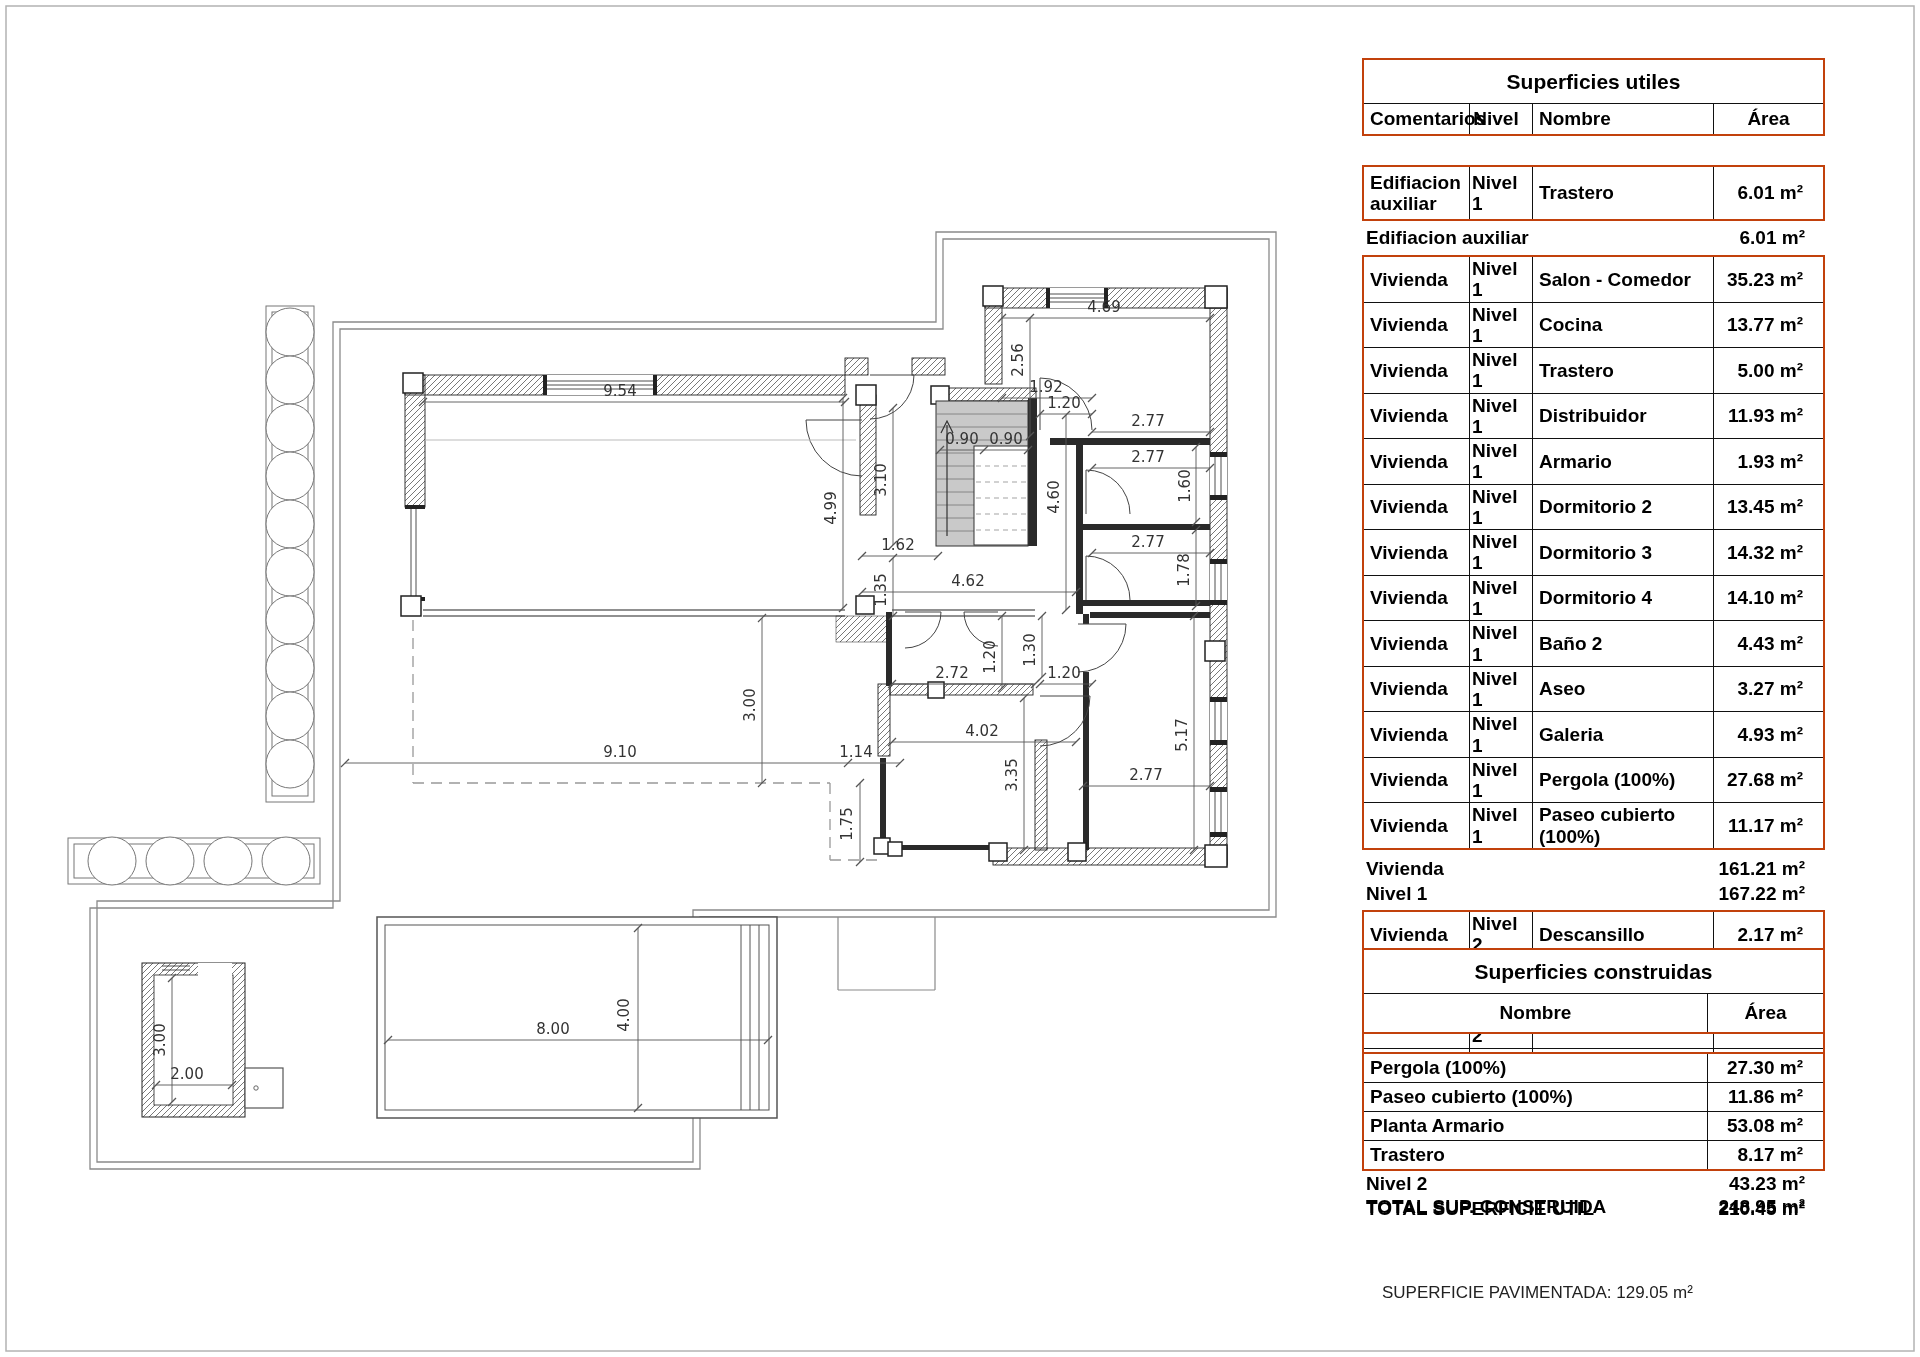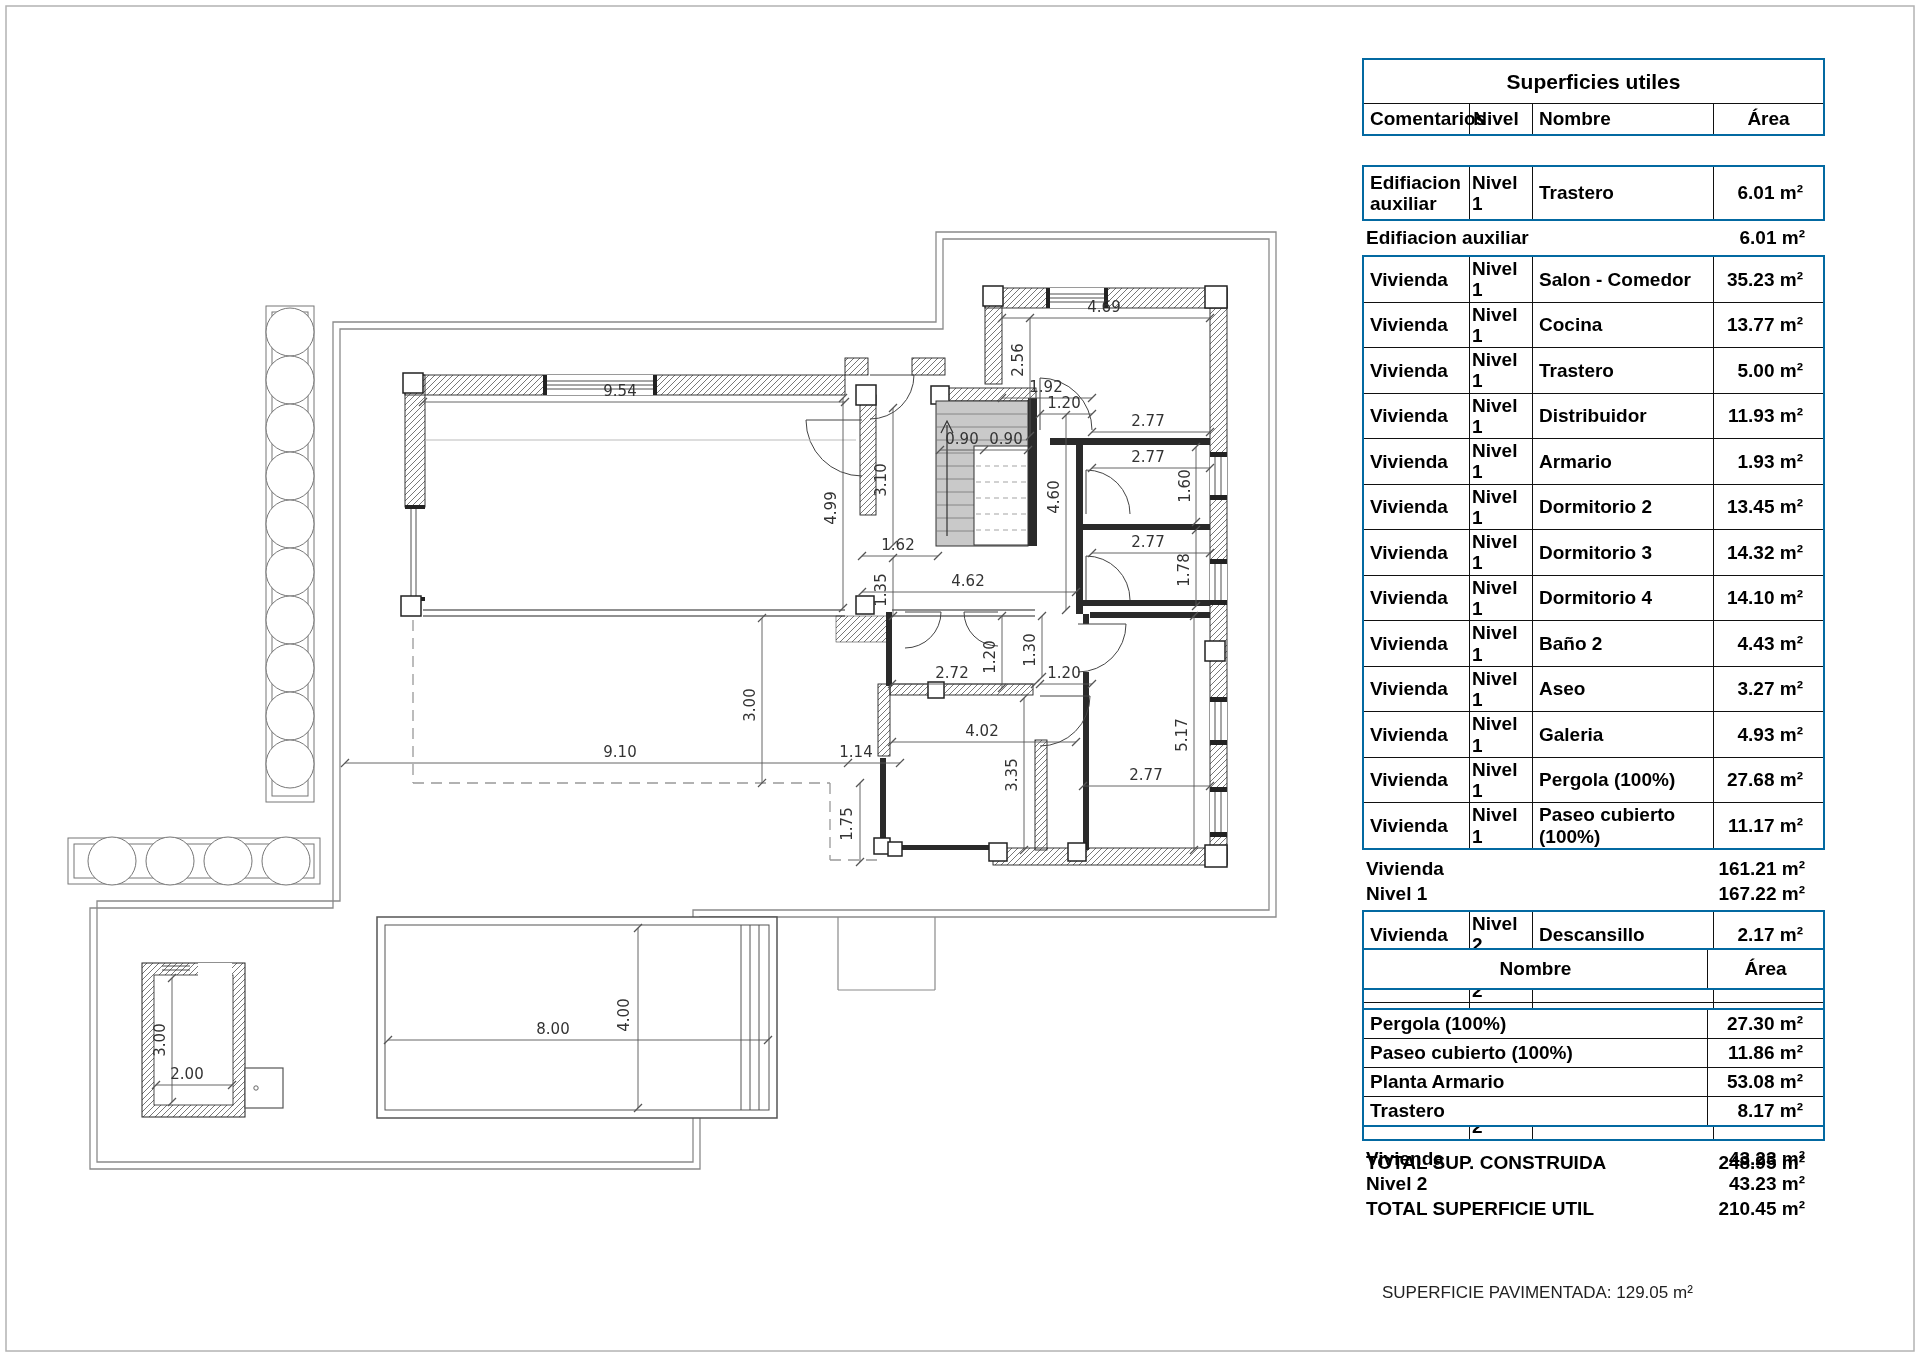--- a/index.html
+++ b/index.html
@@ -2,21 +2,21 @@
 <html><head>
 <meta charset="utf-8">
 <style>
   html,body{margin:0;padding:0;background:#e8e8e8;}
   #sheet{position:relative;width:1920px;height:1357px;background:#ffffff;overflow:hidden;
          font-family:"Liberation Sans",sans-serif;}
   svg text{font-family:"DejaVu Sans",sans-serif;}
   .tblwrap{position:absolute;width:463px;color:#000;}
   #t1{left:1362px;top:58px;}
   #t2{left:1362px;top:948px;}
-  .box{border:2px solid #0369a1;background:#fff;box-sizing:border-box;}
+  .box{border:2px solid #c2410c;background:#fff;box-sizing:border-box;}
   .title{height:43px;display:flex;align-items:center;justify-content:center;
          font-weight:700;font-size:21px;border-bottom:1px solid #111;}
   .g4{display:grid;grid-template-columns:106px 63px 181px 109px;}
   .g2{display:grid;grid-template-columns:344px 115px;}
   .hrow{height:30px;}
   .row{min-height:28px;}
   .row + .row{border-top:1px solid #111;}
   .c{display:flex;align-items:center;padding:1px 6px;font-weight:700;font-size:19px;line-height:1.12;
      border-right:1px solid #111;box-sizing:border-box;}
   .c:last-child{border-right:none;}
@@ -515,20 +515,21 @@
         <div class="sum">
           <span>TOTAL SUPERFICIE UTIL</span>
           <span class="v">210.45 m²</span>
         </div>
       </div>
   </div>
 
   
   <div class="tblwrap" id="t2">
     <div class="box">
+      <div class="title">Superficies construidas</div>
       <div class="g2" style="height:38px;">
         <div class="c hc">Nombre</div>
         <div class="c hc">Área</div>
       </div>
     </div>
     <div class="box" id="t2-block">
         <div class="row g2">
           <div class="c">Pergola (100%)</div>
           <div class="c num">27.30 m²</div>
         </div>

